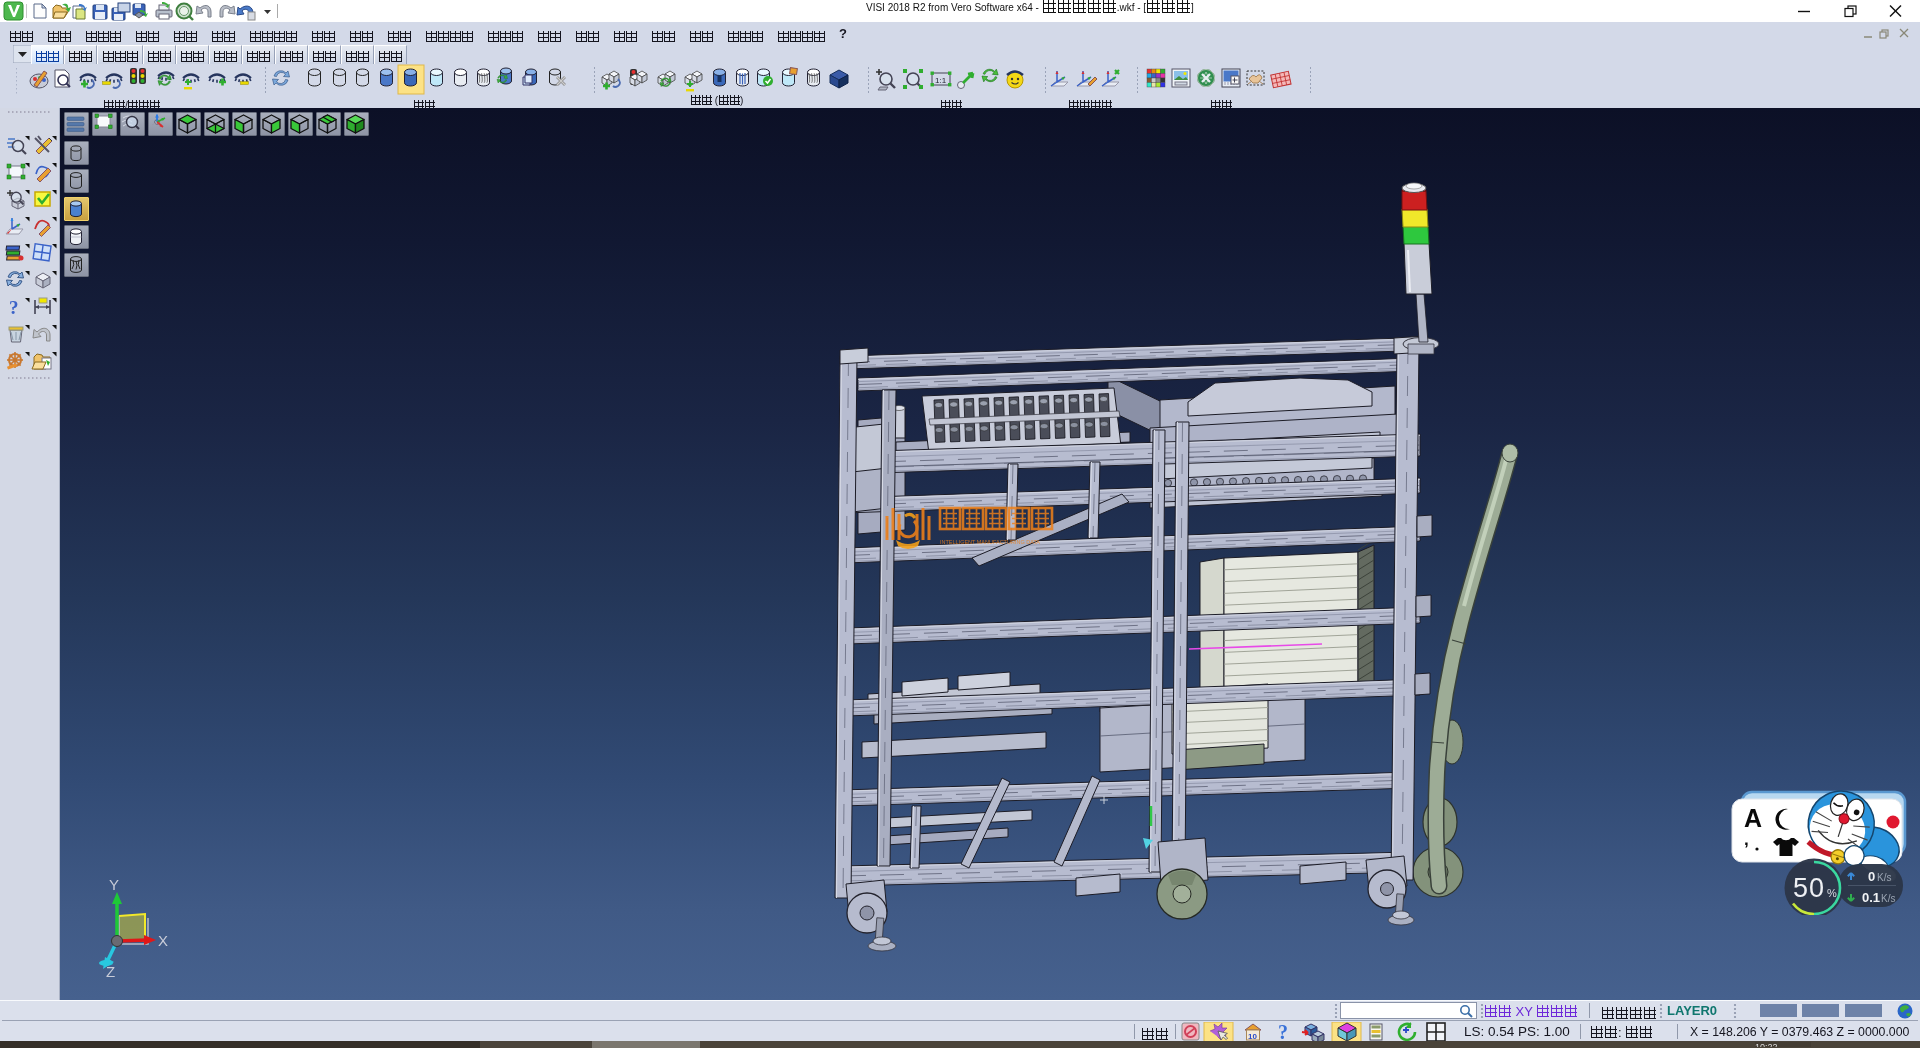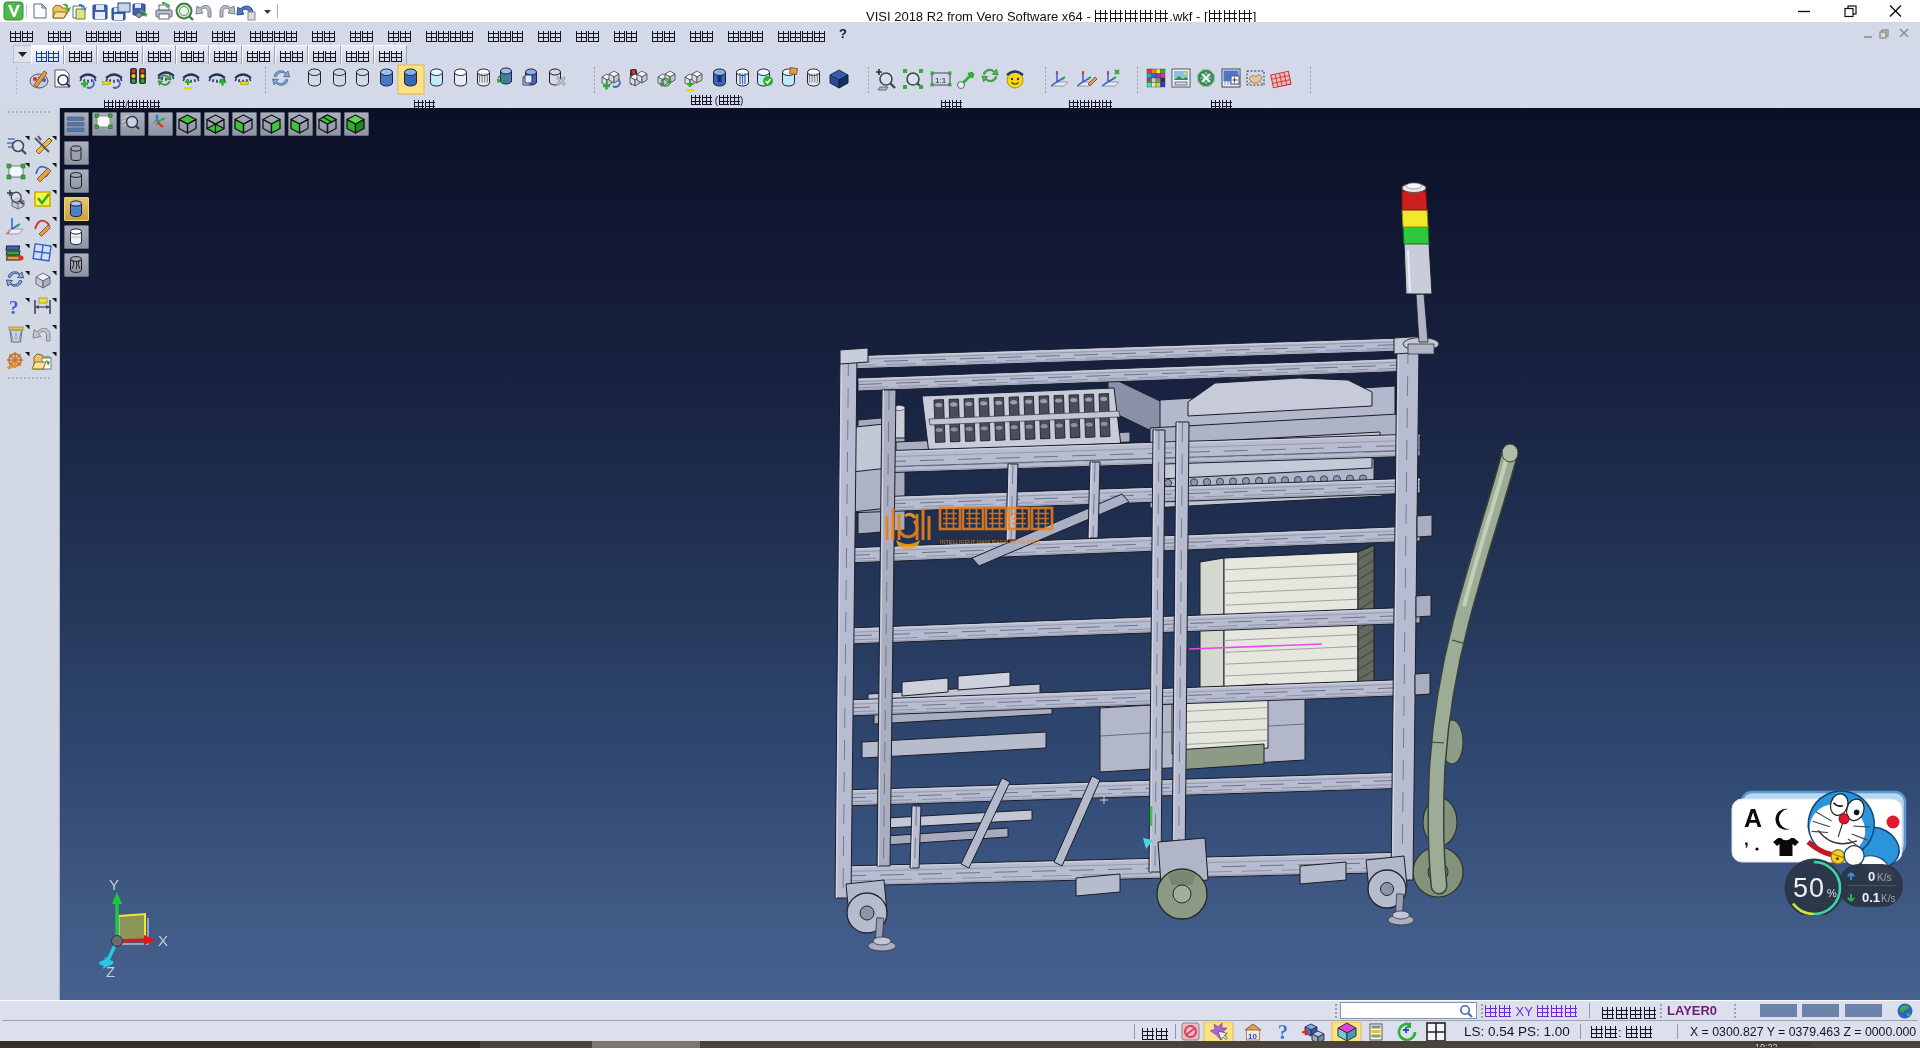--- a/index.html
+++ b/index.html
@@ -63,21 +63,21 @@
 
 <path d="M200 8 c6 -5 11 -2 11 4 l0 5 -3 0 0 -5 c0 -4 -4 -5 -7 -2 l2 3 -7 1 1 -8 z" fill="#b9bec8" stroke="#7a808c"></path>
 
 <path d="M231 8 c-6 -5 -11 -2 -11 4 l0 5 3 0 0 -5 c0 -4 4 -5 7 -2 l-2 3 7 1 -1 -8 z" fill="#b9bec8" stroke="#7a808c"></path>
 
 <path d="M240 9 c7 -6 13 -2 13 4 l-4 0 c0 -4 -5 -5 -7 -2 l2 3 -7 1 1 -8 z" fill="#4a7ac8" stroke="#2a4a88"></path>
       <rect x="248" y="12" width="7" height="8" fill="#d8dce4" stroke="#888"></rect>
 <path d="M264 10 h7 l-3.5 4 z" fill="#333"></path>
 <line x1="277.5" y1="4" x2="277.5" y2="18" stroke="#aaa"></line>
 </svg>
-<div class="abs" style="left:866px;top:9px;font-size:13px;color:#111;white-space:nowrap">VISI 2018 R2 from Vero Software x64 - <i class="cjt"></i><i class="cjt"></i><i class="cjt"></i><i class="cjt"></i><i class="cjt"></i>.wkf - [<i class="cjt"></i><i class="cjt"></i><i class="cjt"></i>]</div>
+<div class="abs" style="left:866px;top:0;font-size:10px;color:#111;white-space:nowrap">VISI 2018 R2 from Vero Software x64 - <i class="cjt"></i><i class="cjt"></i><i class="cjt"></i><i class="cjt"></i><i class="cjt"></i>.wkf - [<i class="cjt"></i><i class="cjt"></i><i class="cjt"></i>]</div>
 <svg class="abs" style="left:1790px;top:0;width:130px;height:22px" viewBox="0 0 130 22">
 <line x1="8" y1="11.5" x2="20" y2="11.5" stroke="#111" stroke-width="1.4"></line>
 <rect x="58" y="6" width="8" height="8" fill="#fff" stroke="#111" stroke-width="1.2"></rect>
 <rect x="55" y="8.5" width="8" height="8" fill="#fff" stroke="#111" stroke-width="1.2"></rect>
 <line x1="100" y1="5.5" x2="111" y2="16.5" stroke="#111" stroke-width="1.4"></line>
 <line x1="111" y1="5.5" x2="100" y2="16.5" stroke="#111" stroke-width="1.4"></line>
 </svg>
 <div class="abs" style="left:0;top:22px;width:1920px;height:22px;background:#d3d9e8"></div>
 <span class="abs" style="left:9px;top:27px;color:#15151f"><i class="cjm"></i><i class="cjm"></i></span>
     <span class="abs" style="left:47px;top:27px;color:#15151f"><i class="cjm"></i><i class="cjm"></i></span>
@@ -1115,21 +1115,21 @@
     </svg>
 <svg class="abs" style="left:1733px;top:1003px;width:4px;height:16px">
       <g fill="#8a93a8">
         <circle cx="2" cy="2" r="1.1"></circle>
         <circle cx="2" cy="6" r="1.1"></circle>
         <circle cx="2" cy="10" r="1.1"></circle>
         <circle cx="2" cy="14" r="1.1"></circle>
       </g>
     </svg>
 <div class="abs" style="left:1601px;top:1004px;color:#15151f"><i class="cj"></i><i class="cj"></i><i class="cj"></i><i class="cj"></i></div>
-<div class="abs" style="left:1667px;top:1003px;color:#701a75;font-size:13px;font-weight:bold">LAYER0</div>
+<div class="abs" style="left:1667px;top:1003px;color:#0f766e;font-size:13px;font-weight:bold">LAYER0</div>
 <div class="abs" style="left:1760px;top:1004px;width:37px;height:13px;background:#6d82a8"></div>
 <div class="abs" style="left:1802px;top:1004px;width:37px;height:13px;background:#6d82a8"></div>
 <div class="abs" style="left:1845px;top:1004px;width:37px;height:13px;background:#6d82a8"></div>
 <svg class="abs" style="left:1896px;top:1002px;width:18px;height:18px" viewBox="0 0 18 18">
       <circle cx="9" cy="9" r="7.5" fill="#2a66c8"></circle>
       <path d="M4 6 c2 -3 7 -4 9 -1 c-1 3 -4 2 -5 4 c-1 2 -4 2 -4 -3z M10 12 c2 -2 5 -1 5 1 c-2 2 -4 2 -5 -1z" fill="#3fae3f"></path>
     </svg>
 <div class="sep2" style="left:1134px;top:1024px"></div>
     <div class="abs" style="left:1141px;top:1025px;color:#15151f"><i class="cj"></i><i class="cj"></i></div>
     <div class="sep2" style="left:1175px;top:1024px"></div>
@@ -1182,21 +1182,21 @@
       </g>
       <g transform="translate(325,0)">
         <rect x="0" y="1" width="18" height="18" fill="#f2f4f8" stroke="#222" stroke-width="1.6"></rect>
         <path d="M9 1 v18 M0 10 h18" stroke="#222" stroke-width="1.6"></path>
       </g>
     </svg>
 <div class="abs" style="left:1464px;top:1024px;color:#15151f;font-size:13.5px">LS: 0.54 PS: 1.00</div>
 <div class="sep2" style="left:1580px;top:1024px"></div>
 <div class="abs" style="left:1590px;top:1025px;color:#15151f;font-size:13px"><i class="cj"></i><i class="cj"></i>: <i class="cj"></i><i class="cj"></i></div>
 <div class="sep2" style="left:1677px;top:1024px"></div>
-<div class="abs" style="left:1690px;top:1025px;color:#15151f;font-size:12.3px">X = 0300.827 Y = 0379.463 Z = 0000.000</div>
+<div class="abs" style="left:1690px;top:1025px;color:#15151f;font-size:12.3px">X = 148.206 Y = 0379.463 Z = 0000.000</div>
 <div class="abs" style="left:0;top:1041px;width:1920px;height:7px;background:#433c33"></div>
 <div class="abs" style="left:0;top:1041px;width:480px;height:7px;background:#352f28"></div>
 <div class="abs" style="left:480px;top:1041px;width:112px;height:7px;background:#4b443b"></div>
 <div class="abs" style="left:592px;top:1041px;width:108px;height:7px;background:#7b766e"></div>
 <div class="abs" style="left:700px;top:1041px;width:1220px;height:7px;background:#4a4339"></div>
 <div class="abs" style="left:1755px;top:1042px;width:56px;height:5px;background:#433c33;color:#ddd;font-size:9px;overflow:hidden"><span style="position:relative;top:0px">10:22</span></div>
 <svg class="abs" style="left:1720px;top:780px;width:200px;height:135px" viewBox="1720 780 200 135">
       <rect x="1742" y="792" width="163" height="62" rx="10" fill="#b8d8f0" stroke="#5a98d0" stroke-width="2.5"></rect>
       <rect x="1732" y="799" width="170" height="63" rx="10" fill="#ffffff" stroke="#e0e4ea"></rect>
       <text x="1744" y="827" font-size="25" font-weight="bold" fill="#0a0a0a" font-family="Liberation Sans">A</text>

